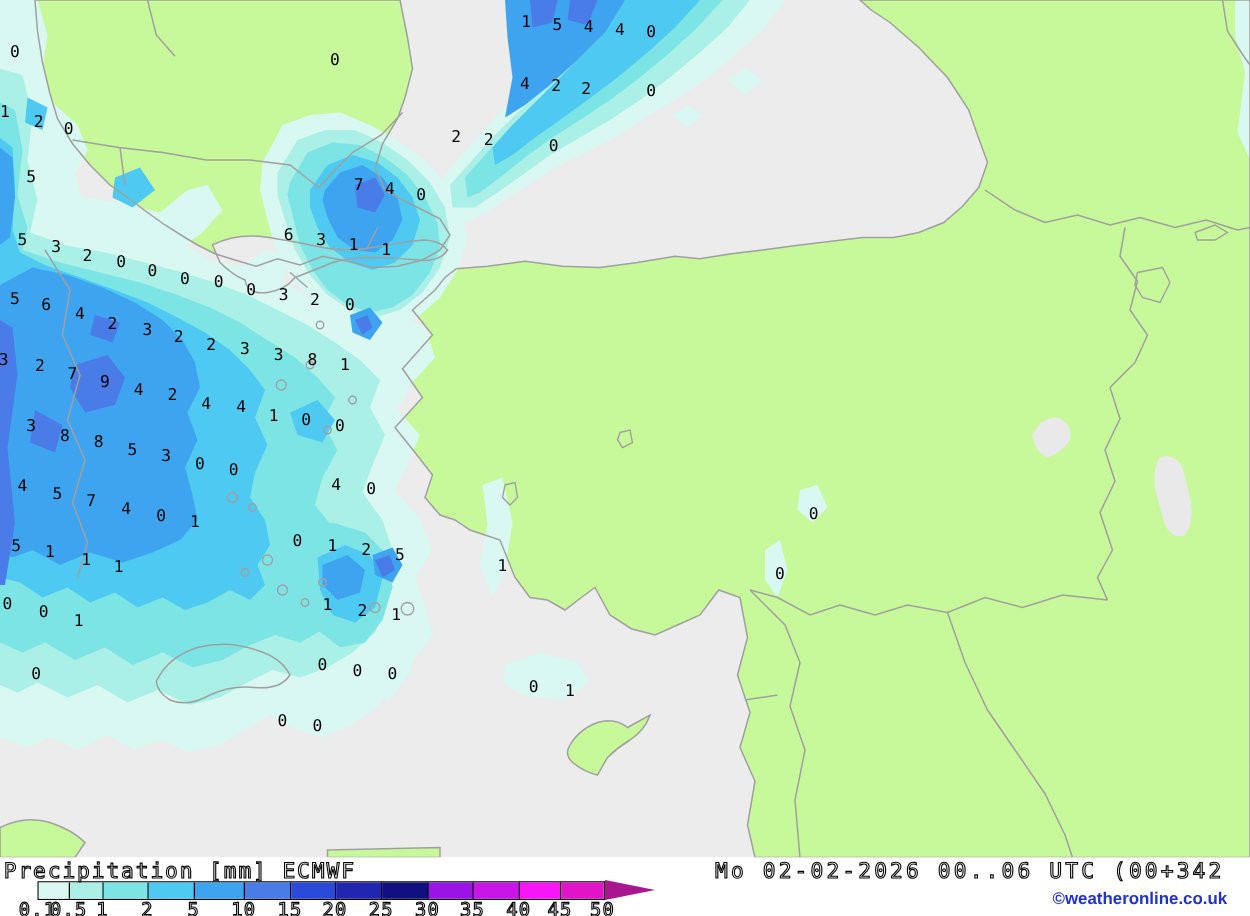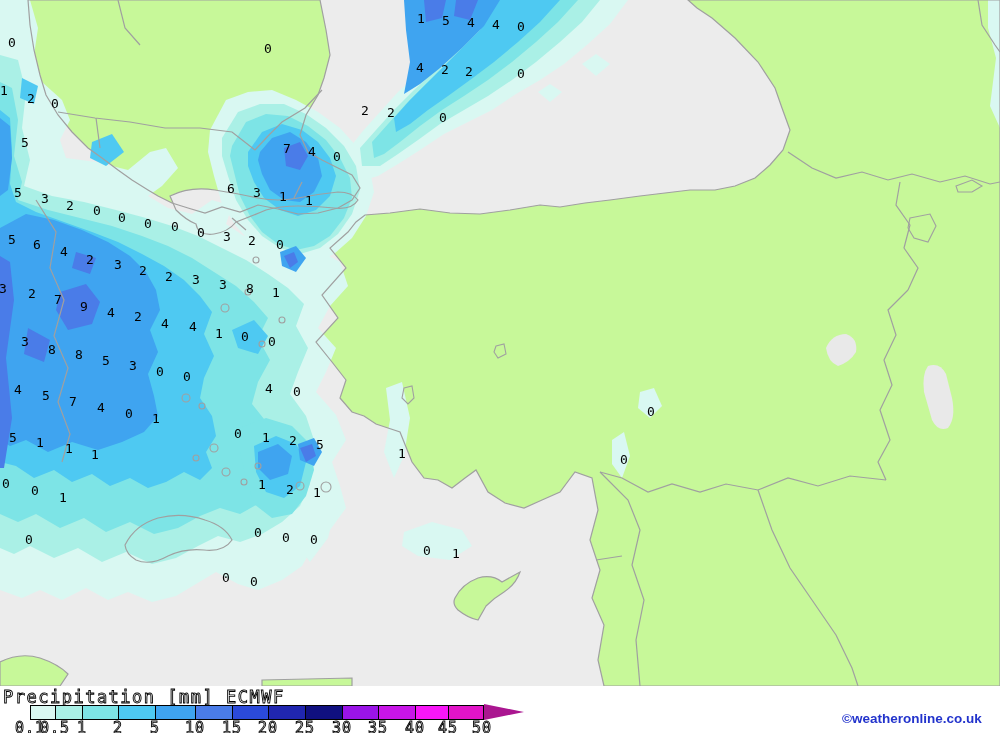--- a/index.html
+++ b/index.html
@@ -272,20 +272,21 @@
       <span class="grid-label" style="left: 456px; top: 554px;">1</span>
       <span class="grid-label" style="left: 226px; top: 578px;">0</span>
       <span class="grid-label" style="left: 254px; top: 582px;">0</span>
       <span class="grid-label" style="left: 651px; top: 412px;">0</span>
       <span class="grid-label" style="left: 624px; top: 460px;">0</span>
     </div>
 </div>
 
 <div id="footer">
   <div id="legend-title" class="hollow">Precipitation [mm] ECMWF</div>
+  <div id="datetime" class="hollow">Mo 02-02-2026 00..06 UTC (00+342</div>
   <div id="legend-bar">
       <div class="legend-cell" style="width: 25px; background: rgb(217, 248, 242);"></div>
       <div class="legend-cell" style="width: 27px; background: rgb(170, 240, 230);"></div>
       <div class="legend-cell" style="width: 36px; background: rgb(125, 228, 230);"></div>
       <div class="legend-cell" style="width: 37px; background: rgb(78, 201, 242);"></div>
       <div class="legend-cell" style="width: 40px; background: rgb(63, 164, 240);"></div>
       <div class="legend-cell" style="width: 37px; background: rgb(74, 124, 232);"></div>
       <div class="legend-cell" style="width: 36px; background: rgb(43, 74, 218);"></div>
       <div class="legend-cell" style="width: 37px; background: rgb(32, 38, 176);"></div>
       <div class="legend-cell" style="width: 37px; background: rgb(16, 16, 128);"></div>

